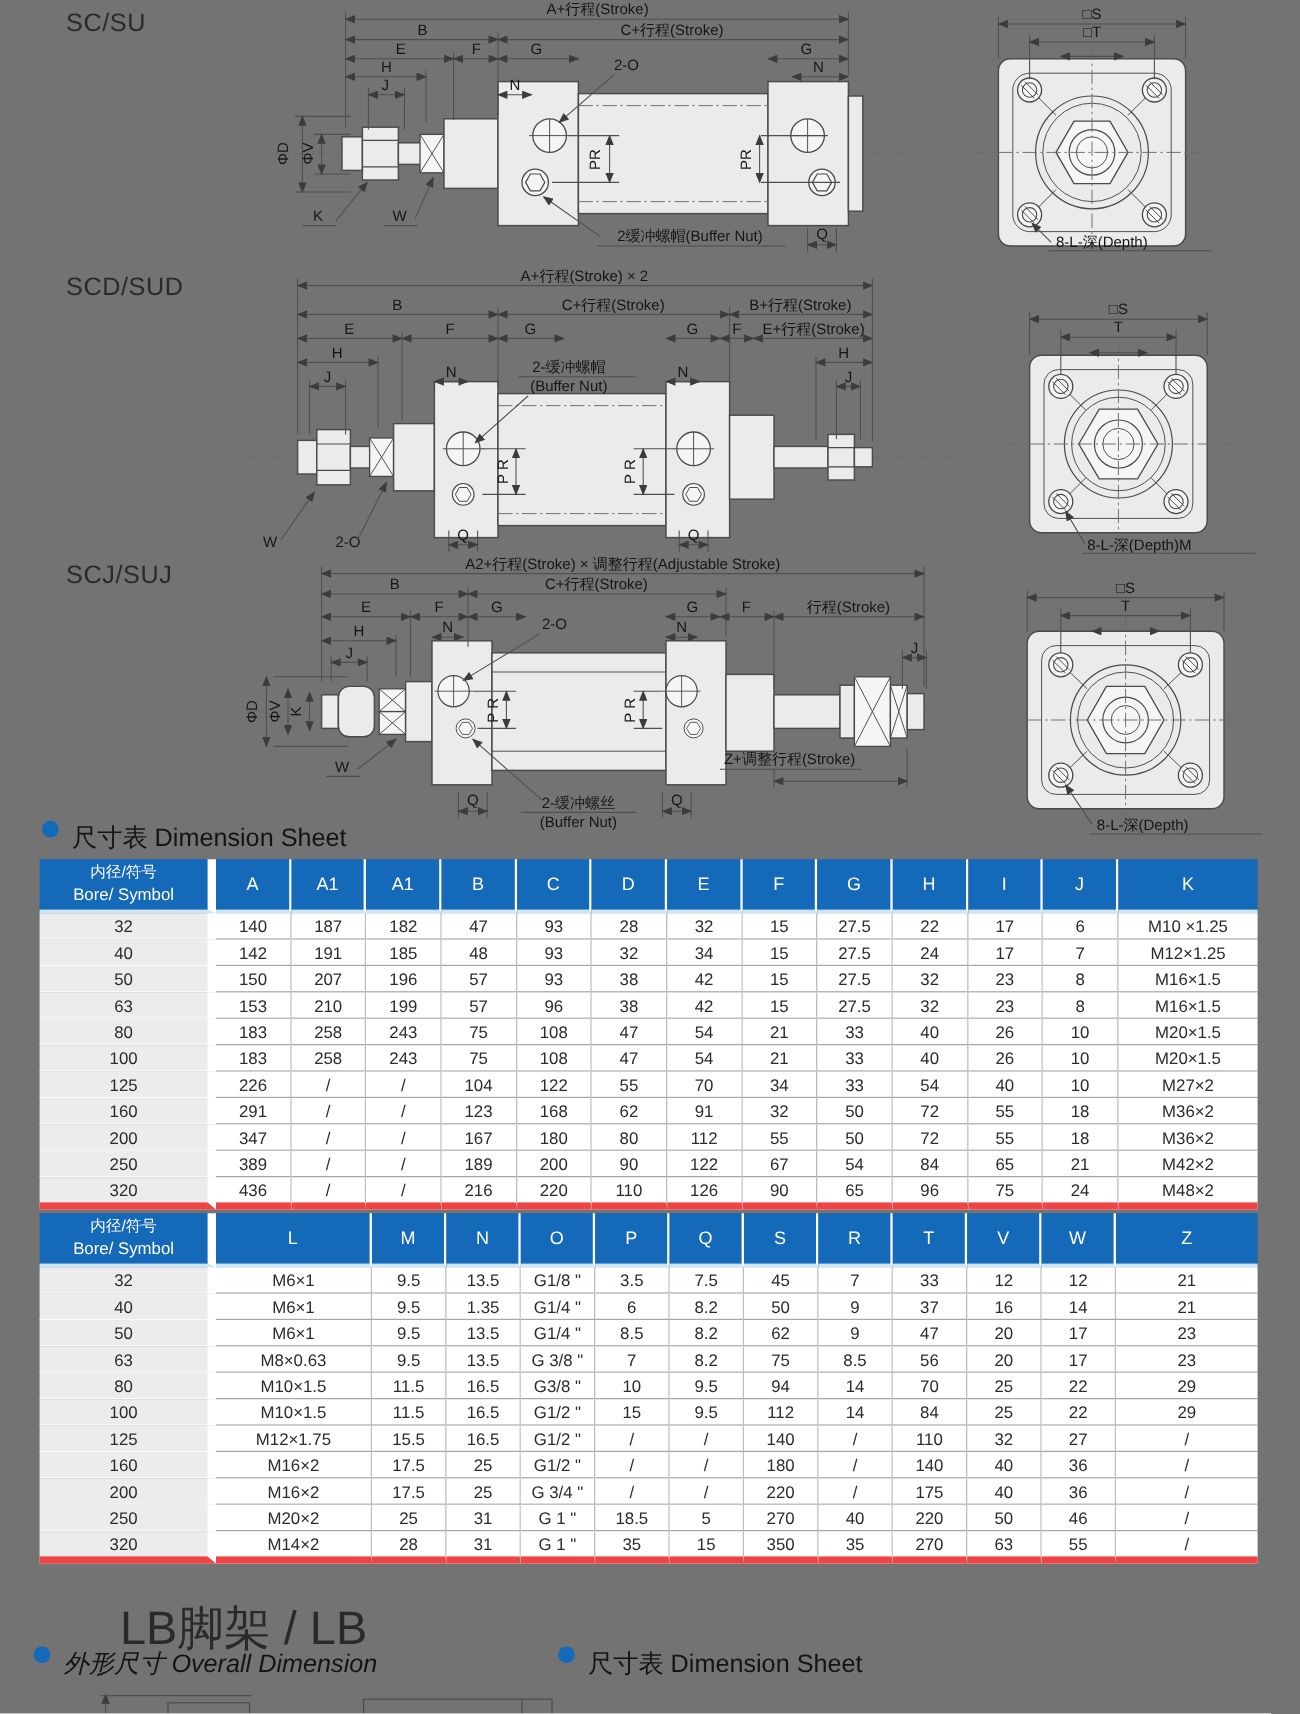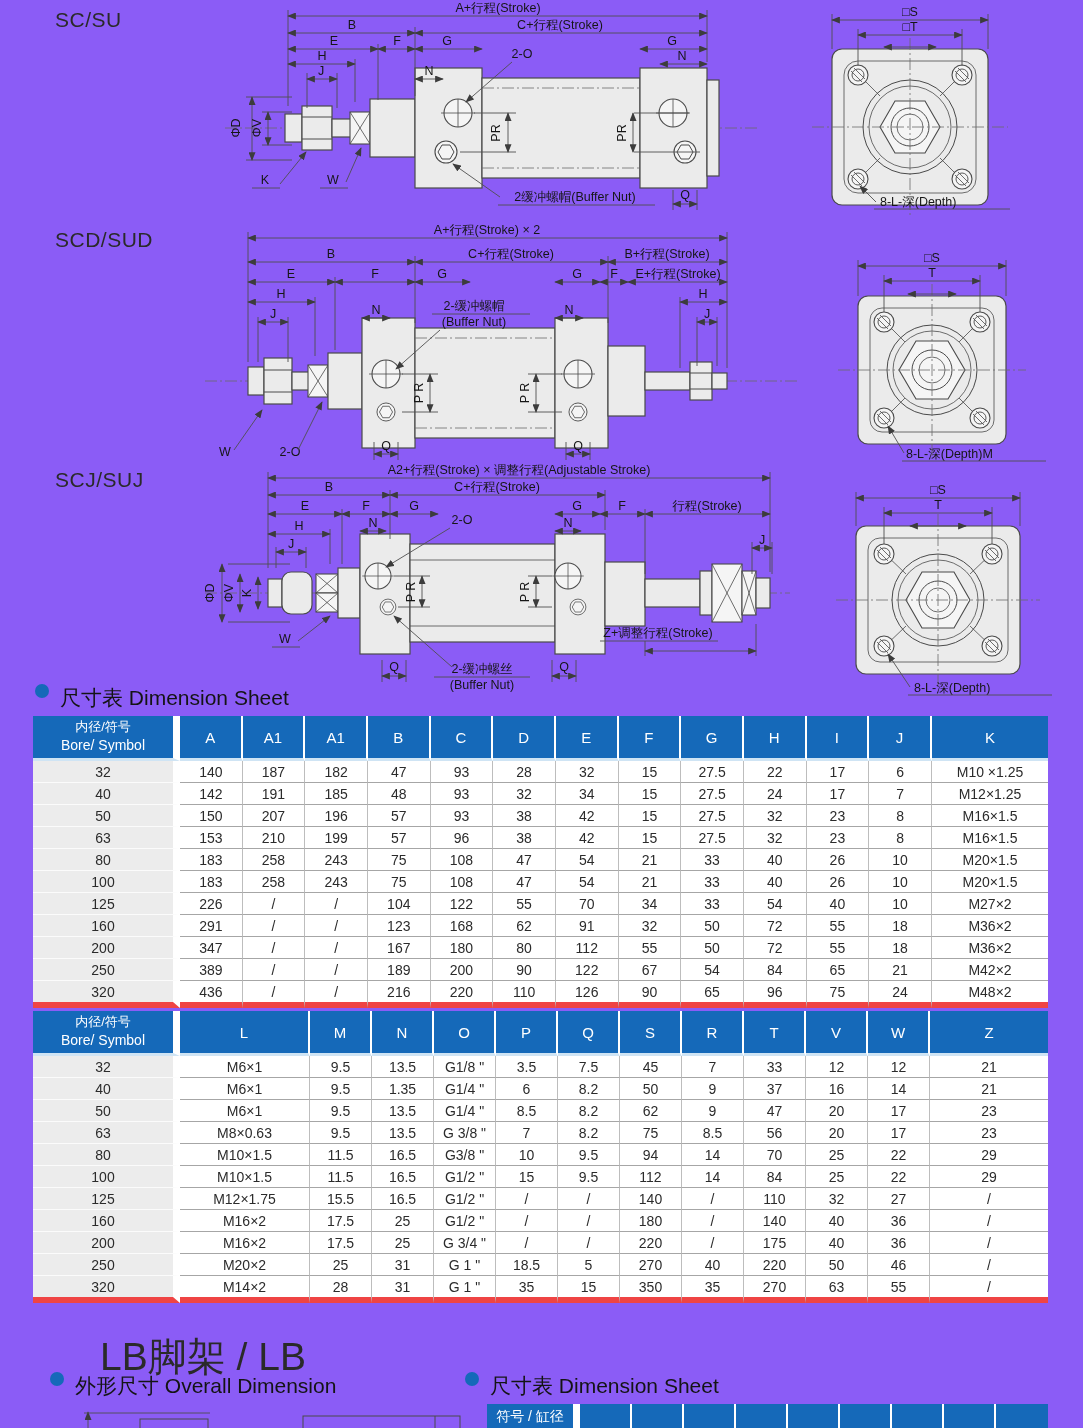--- a/index.html
+++ b/index.html
@@ -1,16 +1,16 @@
 <!DOCTYPE html>
 <html><head>
 <meta charset="utf-8">
 <style>
   html,body{margin:0;padding:0;background:#fff;}
-  .page{position:relative;width:1083px;height:1428px;background:#8b5cf6;overflow:hidden;
+  .page{position:relative;width:1083px;height:1428px;background:#737373;overflow:hidden;
         font-family:"Liberation Sans",sans-serif;color:#222;}
   .abs{position:absolute;}
   .diagram-title{font-size:21px;color:#2a2a2a;letter-spacing:0.5px;}
   .sec-head{display:flex;align-items:flex-start;font-size:21px;color:#141414;}
   .sec-head .bullet{width:14px;height:14px;border-radius:50%;background:#1569b9;
                     display:inline-block;margin-right:11px;flex:0 0 auto;}
   .lb-head{font-size:39px;color:#2a2a2a;}
   
   table.tbl{border-collapse:separate;border-spacing:0;table-layout:fixed;}
   .tbl th{background:#1569b9;color:#fff;font-weight:normal;font-size:15px;text-align:center;
@@ -800,51 +800,31 @@
           <td>270</td>
           <td>63</td>
           <td>55</td>
           <td>/</td>
         </tr>
       </tbody>
     </table>
 
   <div class="abs lb-head" style="left:100px;top:1330px;">LB脚架 / LB</div>
 
-  <div class="abs sec-head" style="left:50px;top:1372px;">
+  <div class="abs sec-head" style="left:28px;top:1372px;font-style:italic;">
     <span class="bullet"></span>
     <span>外形尺寸 Overall Dimension</span>
   </div>
   <div class="abs sec-head" style="left:465px;top:1372px;">
     <span class="bullet"></span>
     <span>尺寸表 Dimension Sheet</span>
   </div>
 
   <svg class="abs" style="left:0;top:1404px;" width="1083" height="24" viewBox="0 0 1083 24">
     <line class="dim" x1="88" y1="24" x2="88" y2="8" marker-end="url(#arr)"></line>
     <path class="dim" d="M84,9H210"></path>
     <rect class="ln" x="140" y="15" width="68" height="14" fill="none"></rect>
     <rect class="ln" x="303" y="12" width="157" height="16" fill="none"></rect>
     <path class="ln" d="M435,12V28"></path>
   </svg>
 
-  <div class="abs tbl3-wrap" style="left:487px;top:1404px;">
-    <table id="table3" class="tbl">
-        <thead>
-          <tr>
-            <th class="first">
-              <div>符号 / 缸径</div>
-            </th>
-            <th></th>
-            <th></th>
-            <th></th>
-            <th></th>
-            <th></th>
-            <th></th>
-            <th></th>
-            <th></th>
-            <th></th>
-          </tr>
-        </thead>
-      </table>
-  </div>
 
 </div>
 
 </body></html>

